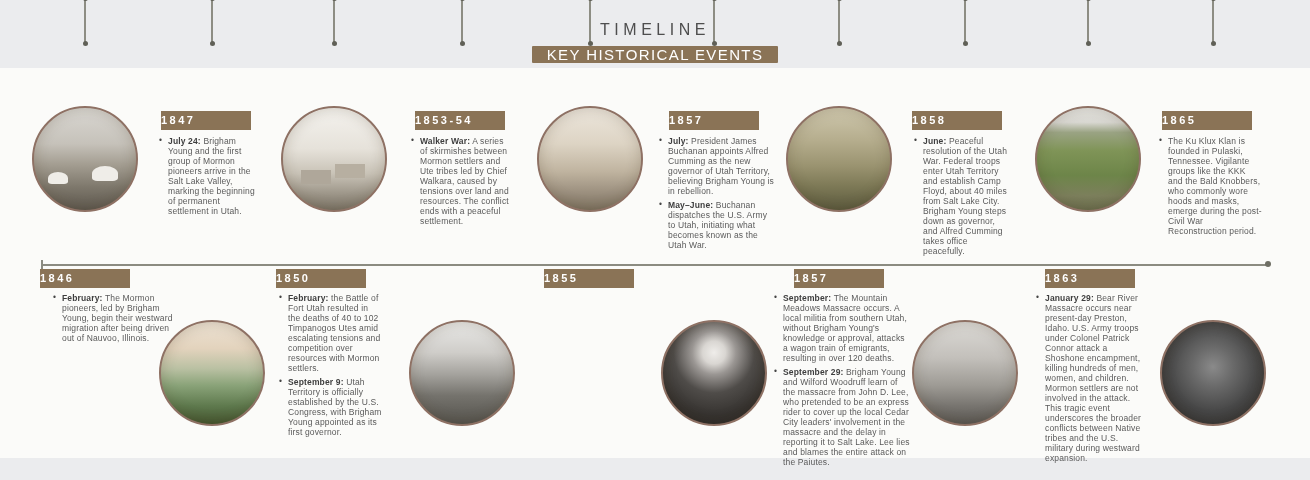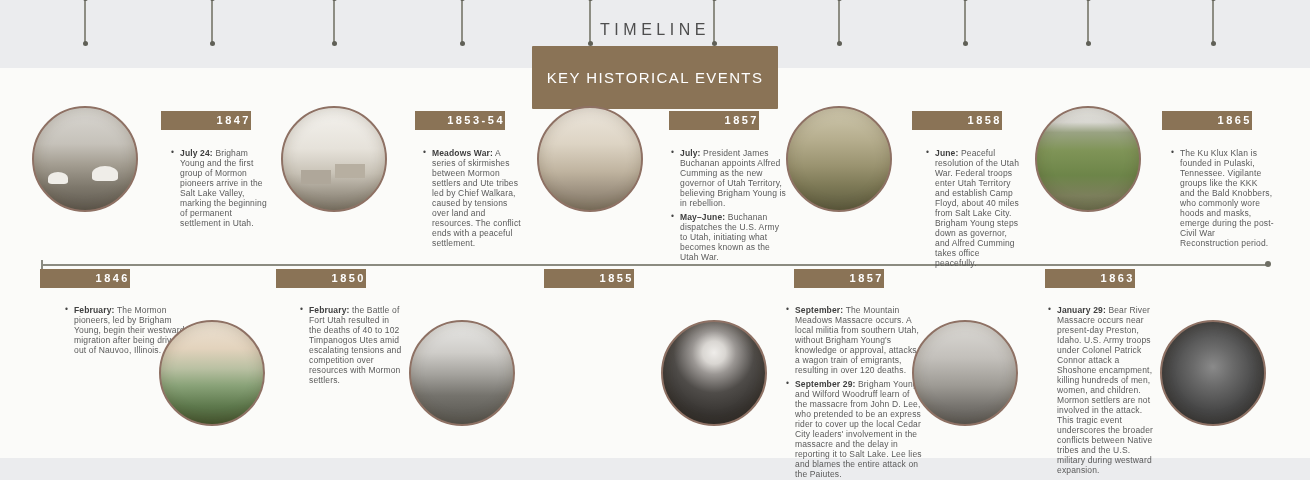--- a/index.html
+++ b/index.html
@@ -3,38 +3,38 @@
 <meta charset="utf-8">
 <style>
   html,body{margin:0;padding:0;background:#EBECEE;font-family:"Liberation Sans",sans-serif;}
   .stage{position:relative;width:1310px;height:480px;background:#FBFBF9;overflow:hidden;}
   .band{position:absolute;left:0;width:100%;background:#EBECEE;}
   .band.top{top:0;height:68px;}
   .band.bot{top:458px;height:22px;}
 
   .hdr{position:absolute;top:0;left:0;right:0;display:flex;flex-direction:column;align-items:center;}
   .eyebrow{margin-top:21px;font-size:16px;letter-spacing:4.5px;color:#4E4E4E;}
-  .title-badge{margin-top:7px;background:#8A7356;color:#FFFFFF;font-size:15px;letter-spacing:1.4px;padding:23px 15px;border-radius:1px;}
+  .title-badge{margin-top:7px;background:#8A7356;color:#FFFFFF;font-size:15px;letter-spacing:1.4px;padding:0 15px;border-radius:1px;}
 
   .tl-line{position:absolute;left:42px;top:264px;width:1228px;height:2px;background:#8B8B81;}
   .tick{position:absolute;left:41px;top:260px;width:2px;height:10px;background:#8B8B81;}
   .enddot{position:absolute;left:1265px;top:261px;width:6px;height:6px;border-radius:50%;background:#6E6E64;}
 
   .conn{position:absolute;width:2px;background:#8D8D83;}
   .conn.t{top:218;height:42px;}
   .conn.b{top:272;height:42px;}
   .conn::before,.conn::after{content:"";position:absolute;left:-1.5px;width:5px;height:5px;border-radius:50%;background:#606057;}
   .conn::before{top:-4px;}
   .conn::after{bottom:-4px;}
 
-  .badge{position:absolute;width:90px;height:19px;background:#8A7356;color:#FFFFFF;font-weight:bold;font-size:11px;letter-spacing:2.5px;text-align:right;line-height:19px;}
+  .badge{position:absolute;width:90px;height:19px;background:#8A7356;color:#FFFFFF;font-weight:bold;font-size:11px;letter-spacing:2.5px;text-align:left;line-height:19px;}
   .badge.t{top:111px;}
   .badge.b{top:269px;}
 
-  .txt{position:absolute;margin:12px;padding:0;list-style:none;font-size:8.5px;line-height:1.18;color:#5A5A5A;letter-spacing:.15px;}
+  .txt{position:absolute;margin:0;padding:0;list-style:none;font-size:8.5px;line-height:1.18;color:#5A5A5A;letter-spacing:.15px;}
   .txt.t{top:136px;}
   .txt.b{top:293px;}
   .txt li{position:relative;padding-left:10px;margin-bottom:4px;}
   .txt li::before{content:"\2022";position:absolute;left:1px;top:-1px;color:#454545;}
   .lead{font-weight:bold;color:#3E3E3E;}
 
   .circle{position:absolute;width:102px;height:102px;border-radius:50%;border:2px solid #8E7164;box-shadow:inset 0 0 14px rgba(60,40,20,.22);}
   .circle.t{top:106px;}
   .circle.b{top:320px;}
 
@@ -79,27 +79,28 @@
   <div class="badge t" style="left:161px">1847</div>
   <ul class="txt t" style="left:158px;width:100px">
     <li><span class="lead">July 24:</span> <span>Brigham Young and the first group of Mormon pioneers arrive in the Salt Lake Valley, marking the beginning of permanent settlement in Utah.</span></li>
   </ul>
   <div class="conn b" style="left:211px"></div>
   <div class="circle b ph-valleypaint" style="left:159px"></div>
 
   <div class="circle t ph-fort" style="left:281px"></div>
   <div class="conn t" style="left:333px"></div>
   <div class="badge b" style="left:276px">1850</div>
-  <ul class="txt b" style="left:287px;width:104px">
+  <ul class="txt b" style="left:278px;width:104px">
     <li><span class="lead">February:</span> <span>the Battle of Fort Utah resulted in the deaths of 40 to 102 Timpanogos Utes amid escalating tensions and competition over resources with Mormon settlers.</span></li>
+    <li><span class="lead">September 9:</span> <span>Utah Territory is officially established by the U.S. Congress, with Brigham Young appointed as its first governor.</span></li>
   </ul>
 
   <div class="badge t" style="left:415px">1853-54</div>
   <ul class="txt t" style="left:410px;width:102px">
-    <li><span class="lead">Meadows War:</span> <span>A series of skirmishes between Mormon settlers and Ute tribes led by Chief Walkara, caused by tensions over land and resources. The conflict ends with a peaceful settlement.</span></li>
+    <li><span class="lead">Walker War:</span> <span>A series of skirmishes between Mormon settlers and Ute tribes led by Chief Walkara, caused by tensions over land and resources. The conflict ends with a peaceful settlement.</span></li>
   </ul>
   <div class="conn b" style="left:461px"></div>
   <div class="circle b ph-mtns" style="left:409px"></div>
 
   <div class="circle t ph-cityplan" style="left:537px"></div>
   <div class="conn t" style="left:589px"></div>
   <div class="badge b" style="left:544px">1855</div>
   <ul class="txt b" style="left:541px;width:96px">
   </ul>
 

